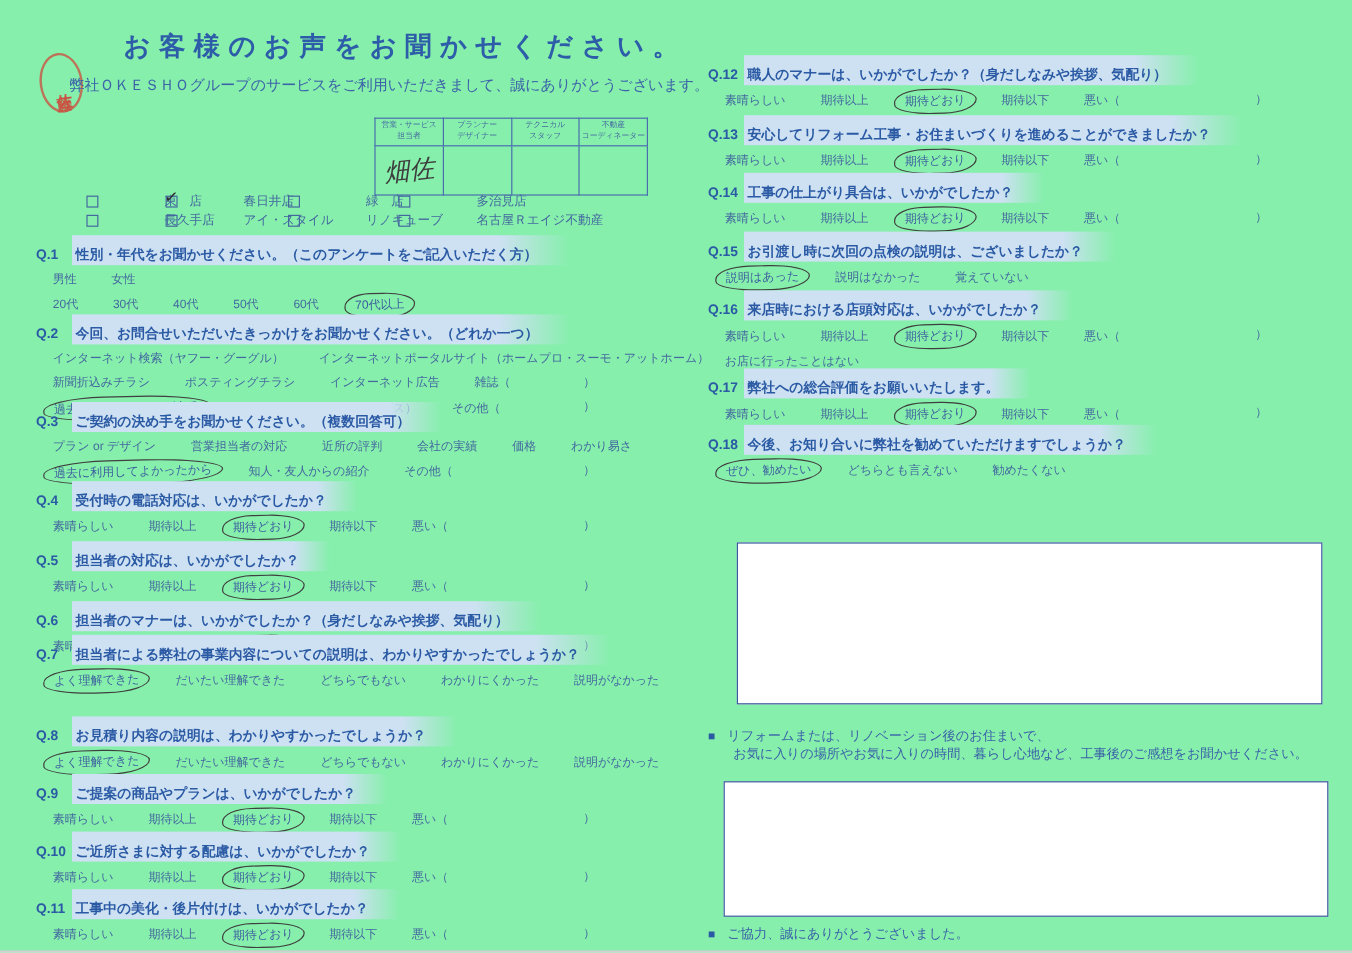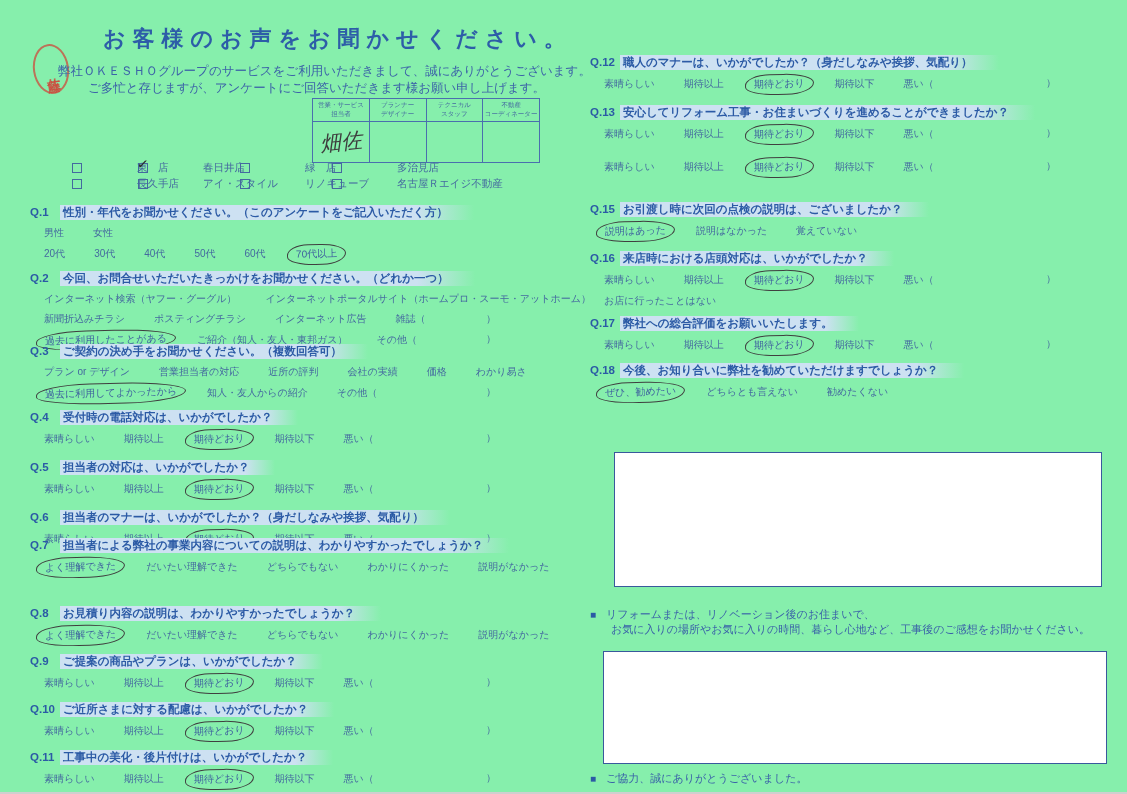--- a/index.html
+++ b/index.html
@@ -41,21 +41,21 @@
     font-weight:bold;transform:rotate(6deg);}
 
   .col{position:absolute;top:0;height:794px;}
   .col-left{left:30px;width:535px;}
   .col-right{left:590px;width:537px;}
 
   .q{position:absolute;left:0;width:100%;}
   .q-head{font-size:11.5px;font-weight:bold;color:#2b5aa5;white-space:nowrap;}
   .qnum{display:inline-block;width:30px;}
   .q-title{background:linear-gradient(90deg,#cde1f2 86%,rgba(205,225,242,0));
-    padding:1px 26px 2px 3px;}
+    padding:11px 26px 2px 3px;}
   .opt-row{margin-top:6px;margin-left:14px;font-size:10px;color:#44699f;
     white-space:nowrap;position:relative;}
   .opt{margin-right:29px;display:inline-block;}
   .opt.circled{border:1.6px solid #3f3f3f;
     border-radius:45% 55% 50% 60% / 65% 55% 70% 50%;
     padding:2px 8px 3px;margin:-2px 21px -3px -8px;transform:rotate(-1.5deg);
     color:#3d5f9e;}
   .with-paren{width:452px;}
   .paren{position:absolute;right:0;top:0;}
 
@@ -72,21 +72,20 @@
 
 <div class="page">
   <div class="scan-edge"></div>
 
   <div class="title">お客様のお声をお聞かせください。</div>
 
   <div class="stamp">佐藤</div>
 
   <div class="intro">
     <div class="l1">弊社ＯＫＥＳＨＯグループのサービスをご利用いただきまして、誠にありがとうございます。</div>
-    <div class="l2">ご多忙と存じますが、アンケートにご回答いただきます様お願い申し上げます。</div>
   </div>
 
   <table class="staff-table">
     <tbody>
       <tr id="staff-headers">
           <td class="hdr-cell">営業・サービス<br>担当者</td>
           <td class="hdr-cell">プランナー<br>デザイナー</td>
           <td class="hdr-cell">テクニカル<br>スタッフ</td>
           <td class="hdr-cell">不動産<br>コーディネーター</td>
         </tr>
@@ -193,20 +192,21 @@
     </div>
   <div class="q" style="top: 55px;">
         <div class="q-head"><span class="qnum">Q.12</span><span class="q-title">職人のマナーは、いかがでしたか？（身だしなみや挨拶、気配り）</span></div>
         <div class="opt-row with-paren"><span class="opt">素晴らしい</span><span class="opt">期待以上</span><span class="opt circled">期待どおり</span><span class="opt">期待以下</span><span class="opt">悪い（</span><span class="paren">）</span></div>
       </div>
       <div class="q" style="top: 105px;">
         <div class="q-head"><span class="qnum">Q.13</span><span class="q-title">安心してリフォーム工事・お住まいづくりを進めることができましたか？</span></div>
         <div class="opt-row with-paren"><span class="opt">素晴らしい</span><span class="opt">期待以上</span><span class="opt circled">期待どおり</span><span class="opt">期待以下</span><span class="opt">悪い（</span><span class="paren">）</span></div>
       </div>
       <div class="q" style="top: 153px;">
+        <div class="q-head"><span class="qnum">Q.14</span><span class="q-title">工事の仕上がり具合は、いかがでしたか？</span></div>
         <div class="opt-row with-paren"><span class="opt">素晴らしい</span><span class="opt">期待以上</span><span class="opt circled">期待どおり</span><span class="opt">期待以下</span><span class="opt">悪い（</span><span class="paren">）</span></div>
       </div>
       <div class="q" style="top: 202px;">
         <div class="q-head"><span class="qnum">Q.15</span><span class="q-title">お引渡し時に次回の点検の説明は、ございましたか？</span></div>
         <div class="opt-row"><span class="opt circled">説明はあった</span><span class="opt">説明はなかった</span><span class="opt">覚えていない</span></div>
       </div>
       <div class="q" style="top: 251px;">
         <div class="q-head"><span class="qnum">Q.16</span><span class="q-title">来店時における店頭対応は、いかがでしたか？</span></div>
         <div class="opt-row with-paren"><span class="opt">素晴らしい</span><span class="opt">期待以上</span><span class="opt circled">期待どおり</span><span class="opt">期待以下</span><span class="opt">悪い（</span><span class="paren">）</span></div>
         <div class="opt-row"><span class="opt">お店に行ったことはない</span></div>

